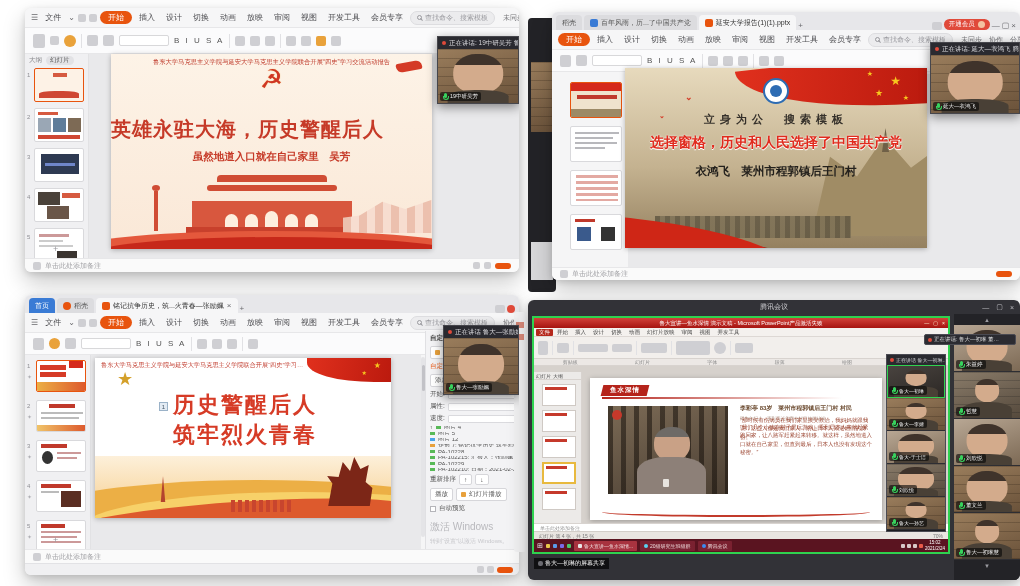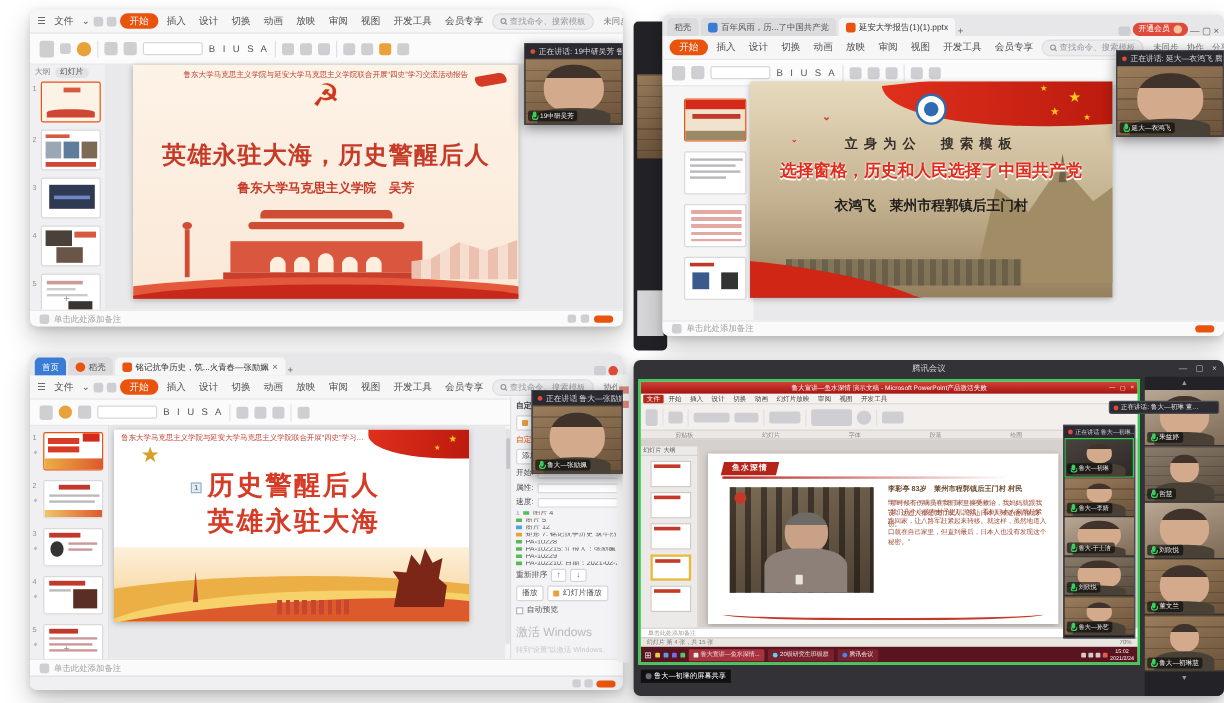--- a/index.html
+++ b/index.html
@@ -45,21 +45,21 @@
 .pers:after{content:"";position:absolute;left:50%;bottom:-2%;width:76%;height:36%;transform:translateX(-50%);background:#494036;border-radius:45% 45% 0 0}
 .pers.big:before{width:62%;height:74%;top:10%}
 .pers.big:after{height:26%}
 .mlbl{position:absolute;left:2px;bottom:2px;display:flex;align-items:center;gap:2px;background:rgba(8,8,8,.62);border-radius:2px;padding:1px 3px;font-size:5.5px;color:#eee;white-space:nowrap;max-width:94%;overflow:hidden;z-index:3}
 .mic{position:relative;width:5px;height:7px;flex:0 0 auto}
 .mic:before{content:"";position:absolute;left:1.2px;top:0;width:2.6px;height:4.5px;background:#37d25d;border-radius:1.5px}
 .mic:after{content:"";position:absolute;left:0;top:2.6px;width:4.4px;height:3px;border:1px solid #37d25d;border-top:none;border-radius:0 0 3px 3px}
 
 .s1head{position:absolute;top:4px;left:8px;right:8px;text-align:center;font-size:6.3px;color:#bf3a2b;white-space:nowrap;overflow:hidden}
 .s1emblem{position:absolute;top:12px;left:0;right:0;text-align:center;font-size:26px;line-height:1;color:#cf3524;text-shadow:0 0 1px #e8a33d}
-.s1title{position:absolute;top:62px;left:0;right:0;text-align:center;font-size:20px;font-weight:bold;color:#c63a28;letter-spacing:1px;white-space:nowrap}
+.s1title{position:absolute;top:62px;left:0;right:0;font-size:20px;font-weight:bold;color:#c63a28;letter-spacing:1px;white-space:nowrap}
 .s1sub{position:absolute;top:96px;left:0;right:0;text-align:center;font-size:10.5px;font-weight:bold;color:#c63a28;white-space:nowrap}
 .tam{position:absolute;left:50%;transform:translateX(-50%);bottom:16px;width:160px;height:58px}
 .roof1{position:absolute;left:25px;top:0;width:110px;height:7px;background:#d04c34;border-radius:4px 4px 0 0}
 .roof2{position:absolute;left:15px;top:10px;width:130px;height:6px;background:#d04c34;border-radius:3px}
 .gatebody{position:absolute;left:0;bottom:6px;width:160px;height:26px;background:#d8573e;display:flex;align-items:flex-end;justify-content:center;gap:7px;padding-bottom:0}
 .arch{width:13px;height:13px;background:#fdeede;border-radius:7px 7px 0 0}
 .gbase{position:absolute;left:-6px;bottom:0;width:172px;height:6px;background:#c8402c}
 .pillar{position:absolute;left:-38px;bottom:2px;width:4px;height:40px;background:#d04c34}
 .pillar:before{content:"";position:absolute;top:-6px;left:-2px;width:8px;height:6px;background:#d04c34;border-radius:50%}
 .wall{position:absolute;right:-86px;bottom:0;width:95px;height:40px;background:repeating-linear-gradient(90deg,#ecc0ae 0 8px,#f7ddd0 8px 16px);clip-path:polygon(0 100%,0 62%,18% 56%,42% 22%,66% 40%,100% 12%,100% 100%)}
@@ -239,21 +239,21 @@
       <i class="abs" style="left:4px;top:16px;width:34px;height:2px;background:#ccc"></i>
       <i class="abs" style="left:22px;top:22px;width:20px;height:9px;background:#3a3430"></i>
     </div>
     <span class="gly" style="position:absolute;left:28px;bottom:4px;color:#9a9a9e;font-size:9px">+</span>
   </div>
   <div class="abs" style="left:64px;top:46px;right:0;bottom:14px;background:#e9e9eb">
     <div class="slide" style="left:22px;top:0;width:321px;height:195px;background:linear-gradient(180deg,#fdf3e7,#fae8d7)">
       <div class="s1head">鲁东大学马克思主义学院与延安大学马克思主义学院联合开展“四史”学习交流活动报告</div>
       <div class="s1emblem">☭</div>
       <div class="s1title">英雄永驻大海，历史警醒后人</div>
-      <div class="s1sub">鲁东大学马克思主义学院　吴芳</div>
+      <div class="s1sub">虽然地道入口就在自己家里　吴芳</div>
       <i class="sflag"></i>
       <div class="tam">
         <i class="roof1"></i>
         <i class="roof2"></i>
         <div class="gatebody">
           <i class="arch"></i>
           <i class="arch"></i>
           <i class="arch" style="height:16px"></i>
           <i class="arch"></i>
           <i class="arch"></i>
@@ -513,21 +513,21 @@
   </div>
   <div class="abs" style="left:66px;top:60px;right:98px;bottom:26px;background:#e9e9eb">
     <div class="slide" style="left:4px;top:3px;width:296px;height:160px">
       <div class="s3head">鲁东大学马克思主义学院与延安大学马克思主义学院联合开展“四史”学习…</div>
       <i class="s3flag"></i>
       <span class="s2star" style="top:3px;right:10px;font-size:8px">★</span>
       <span class="s2star" style="top:11px;right:24px;font-size:6px">★</span>
       <span class="s3emb">★</span>
       <span class="badge" style="position:absolute;left:64px;top:44px">1</span>
       <div class="s3t" style="top:32px">历史警醒后人</div>
-      <div class="s3t" style="top:62px">英雄永驻大海</div>
+      <div class="s3t" style="top:62px">筑牢烈火青春</div>
       <div class="s3row" style="top:102px">
         <span class="badge">1</span>
         <span>汇报人：张励姵　鲁东大学马克思主义学院</span>
       </div>
       <div class="s3row" style="top:118px">
         <span class="badge">1</span>
         <span>日期：2021-02-24</span>
       </div>
       <div class="s3sky">
         <i class="dune1"></i>

